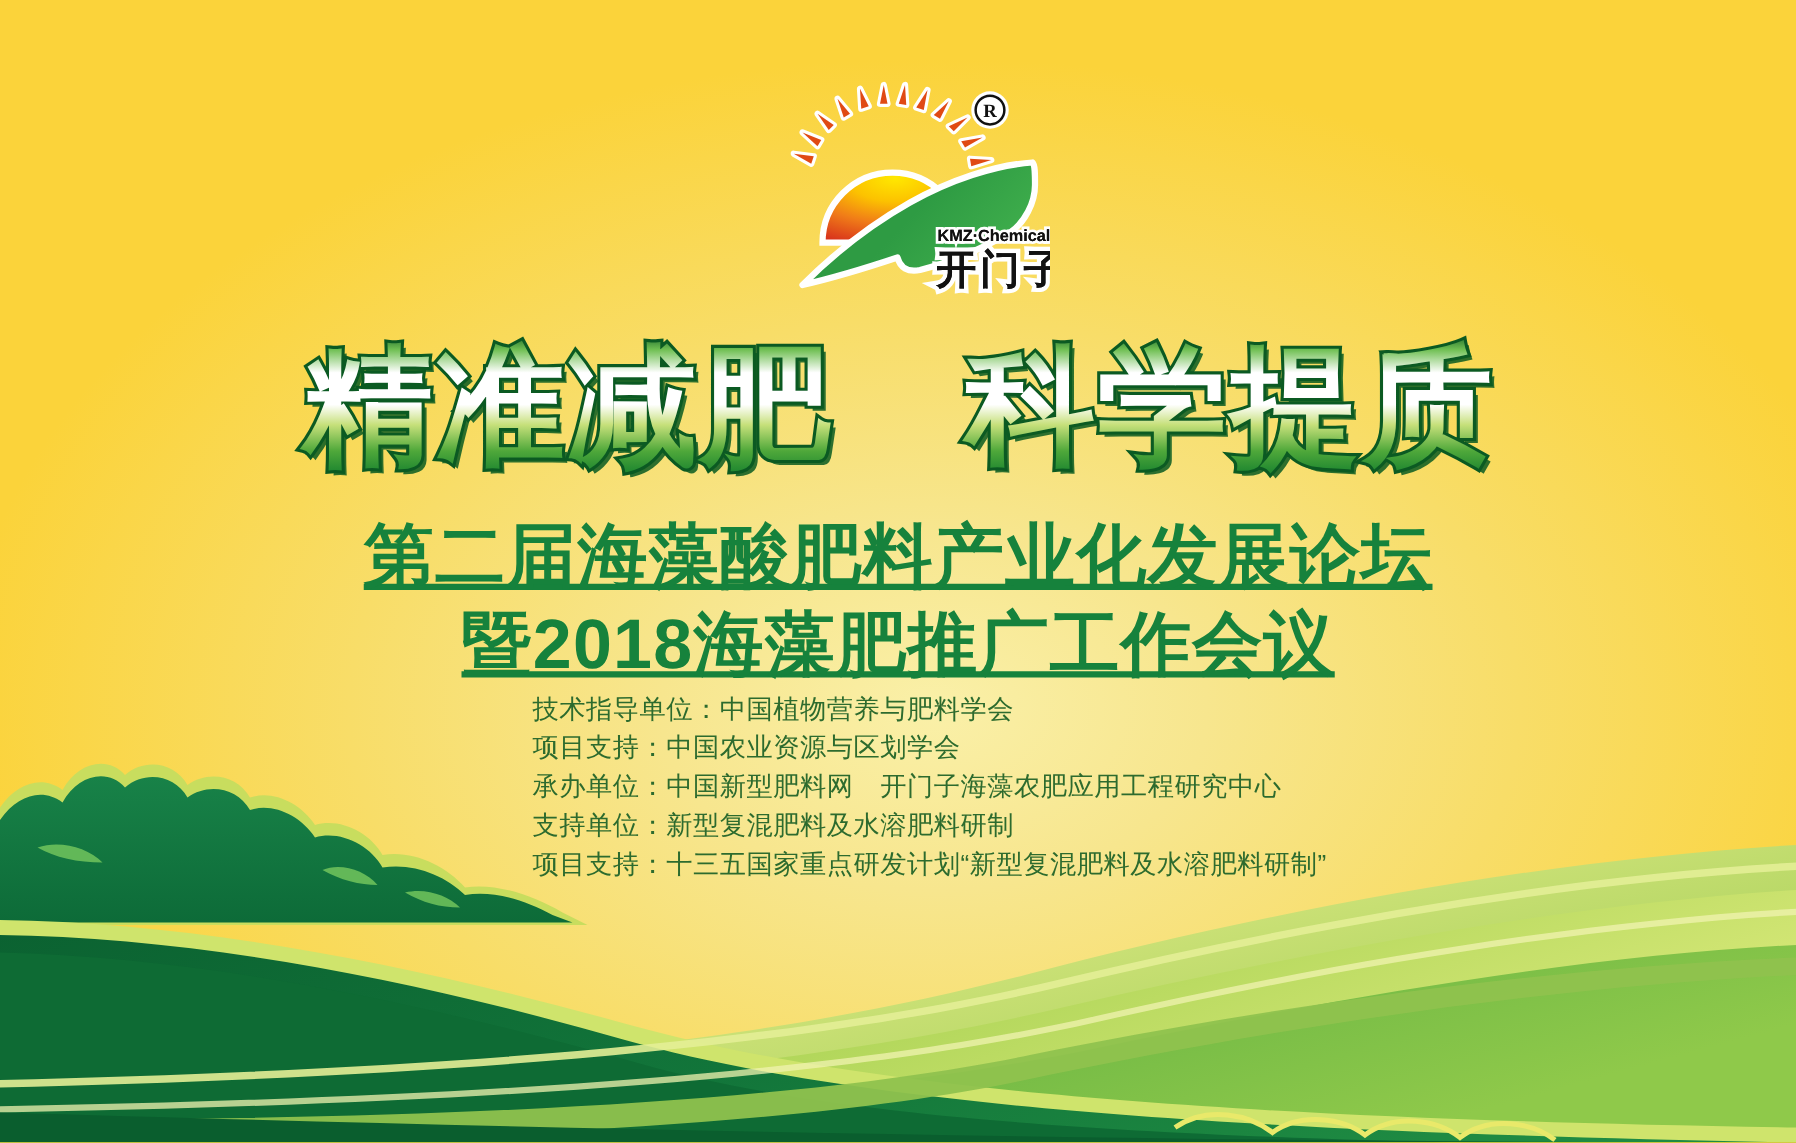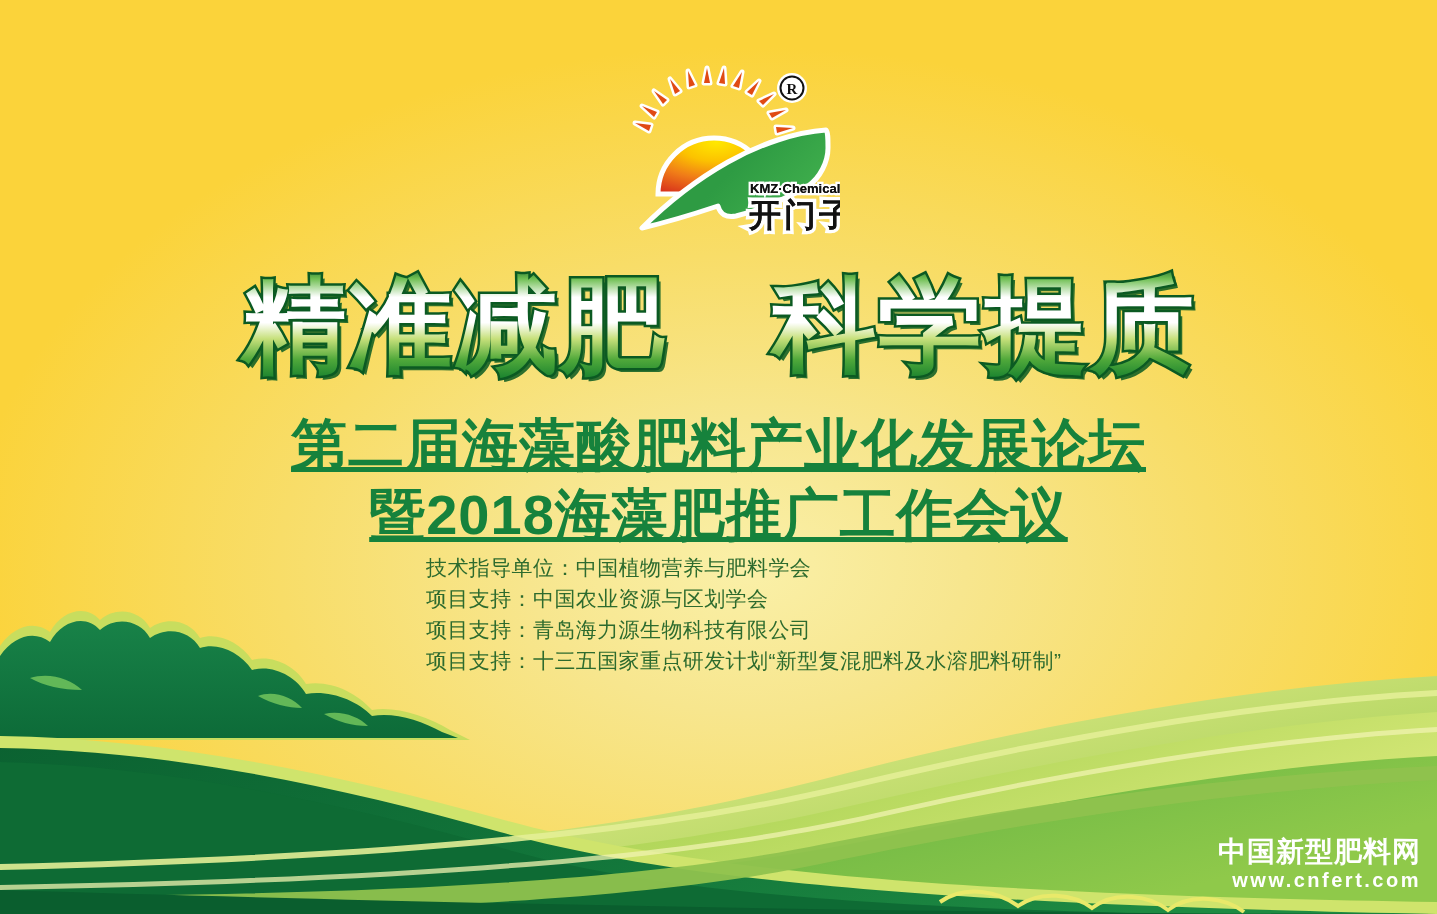--- a/index.html
+++ b/index.html
@@ -194,21 +194,22 @@
       <text x="530" y="96" text-anchor="middle" font-family="Liberation Sans, sans-serif" font-size="104" font-weight="bold" fill="url(#txtGrad)" stroke="#0B5A22" stroke-width="5" paint-order="stroke" letter-spacing="2">精准减肥　科学提质</text>
     </svg>
   </div>
 
   <div class="subline" id="subline1">第二届海藻酸肥料产业化发展论坛</div>
   <div class="subline" id="subline2">暨2018海藻肥推广工作会议</div>
 
   <div id="details">
     <div class="detail-line">技术指导单位：中国植物营养与肥料学会</div>
     <div class="detail-line">项目支持：中国农业资源与区划学会</div>
-    <div class="detail-line">项目支持：青岛海力源生物科技有限公司</div>
+    <div class="detail-line">承办单位：中国新型肥料网　开门子海藻农肥应用工程研究中心</div>
+    <div class="detail-line">支持单位：新型复混肥料及水溶肥料研制</div>
     <div class="detail-line">项目支持：十三五国家重点研发计划“新型复混肥料及水溶肥料研制”</div>
   </div>
 
   <div id="landscape">
     <svg viewBox="0 0 1437 330" xmlns="http://www.w3.org/2000/svg" preserveAspectRatio="none">
       <defs>
         <linearGradient id="gDark" x1="0" y1="0" x2="1" y2="0.3">
           <stop offset="0%" stop-color="#0B6231"></stop>
           <stop offset="55%" stop-color="#12753A"></stop>
           <stop offset="100%" stop-color="#1E8A42"></stop>
@@ -275,18 +276,14 @@
       <path fill="#F0F3B0" opacity="0.75" d="M 1437 148 C 1260 158 1060 192 876 234 C 700 274 440 298 0 306
                L 0 301 C 440 293 700 269 876 229 C 1060 187 1260 153 1437 143 Z"></path>
 
       <path fill="none" stroke="#E9E96A" stroke-width="4" d="M 940 318 C 966 300 1000 308 1018 322 C 1040 306 1074 310 1092 324
                C 1116 306 1150 312 1168 326 C 1192 308 1226 314 1244 328"></path>
 
       <path fill="#0A5E2E" d="M 0 306 C 400 318 900 330 1437 330 L 1437 330 L 0 330 Z"></path>
     </svg>
   </div>
 
-  <div id="watermark">
-    <div id="wm-cn">中国新型肥料网</div>
-    <div id="wm-url">www.cnfert.com</div>
-  </div>
 
 </div>
 
 </body></html>

